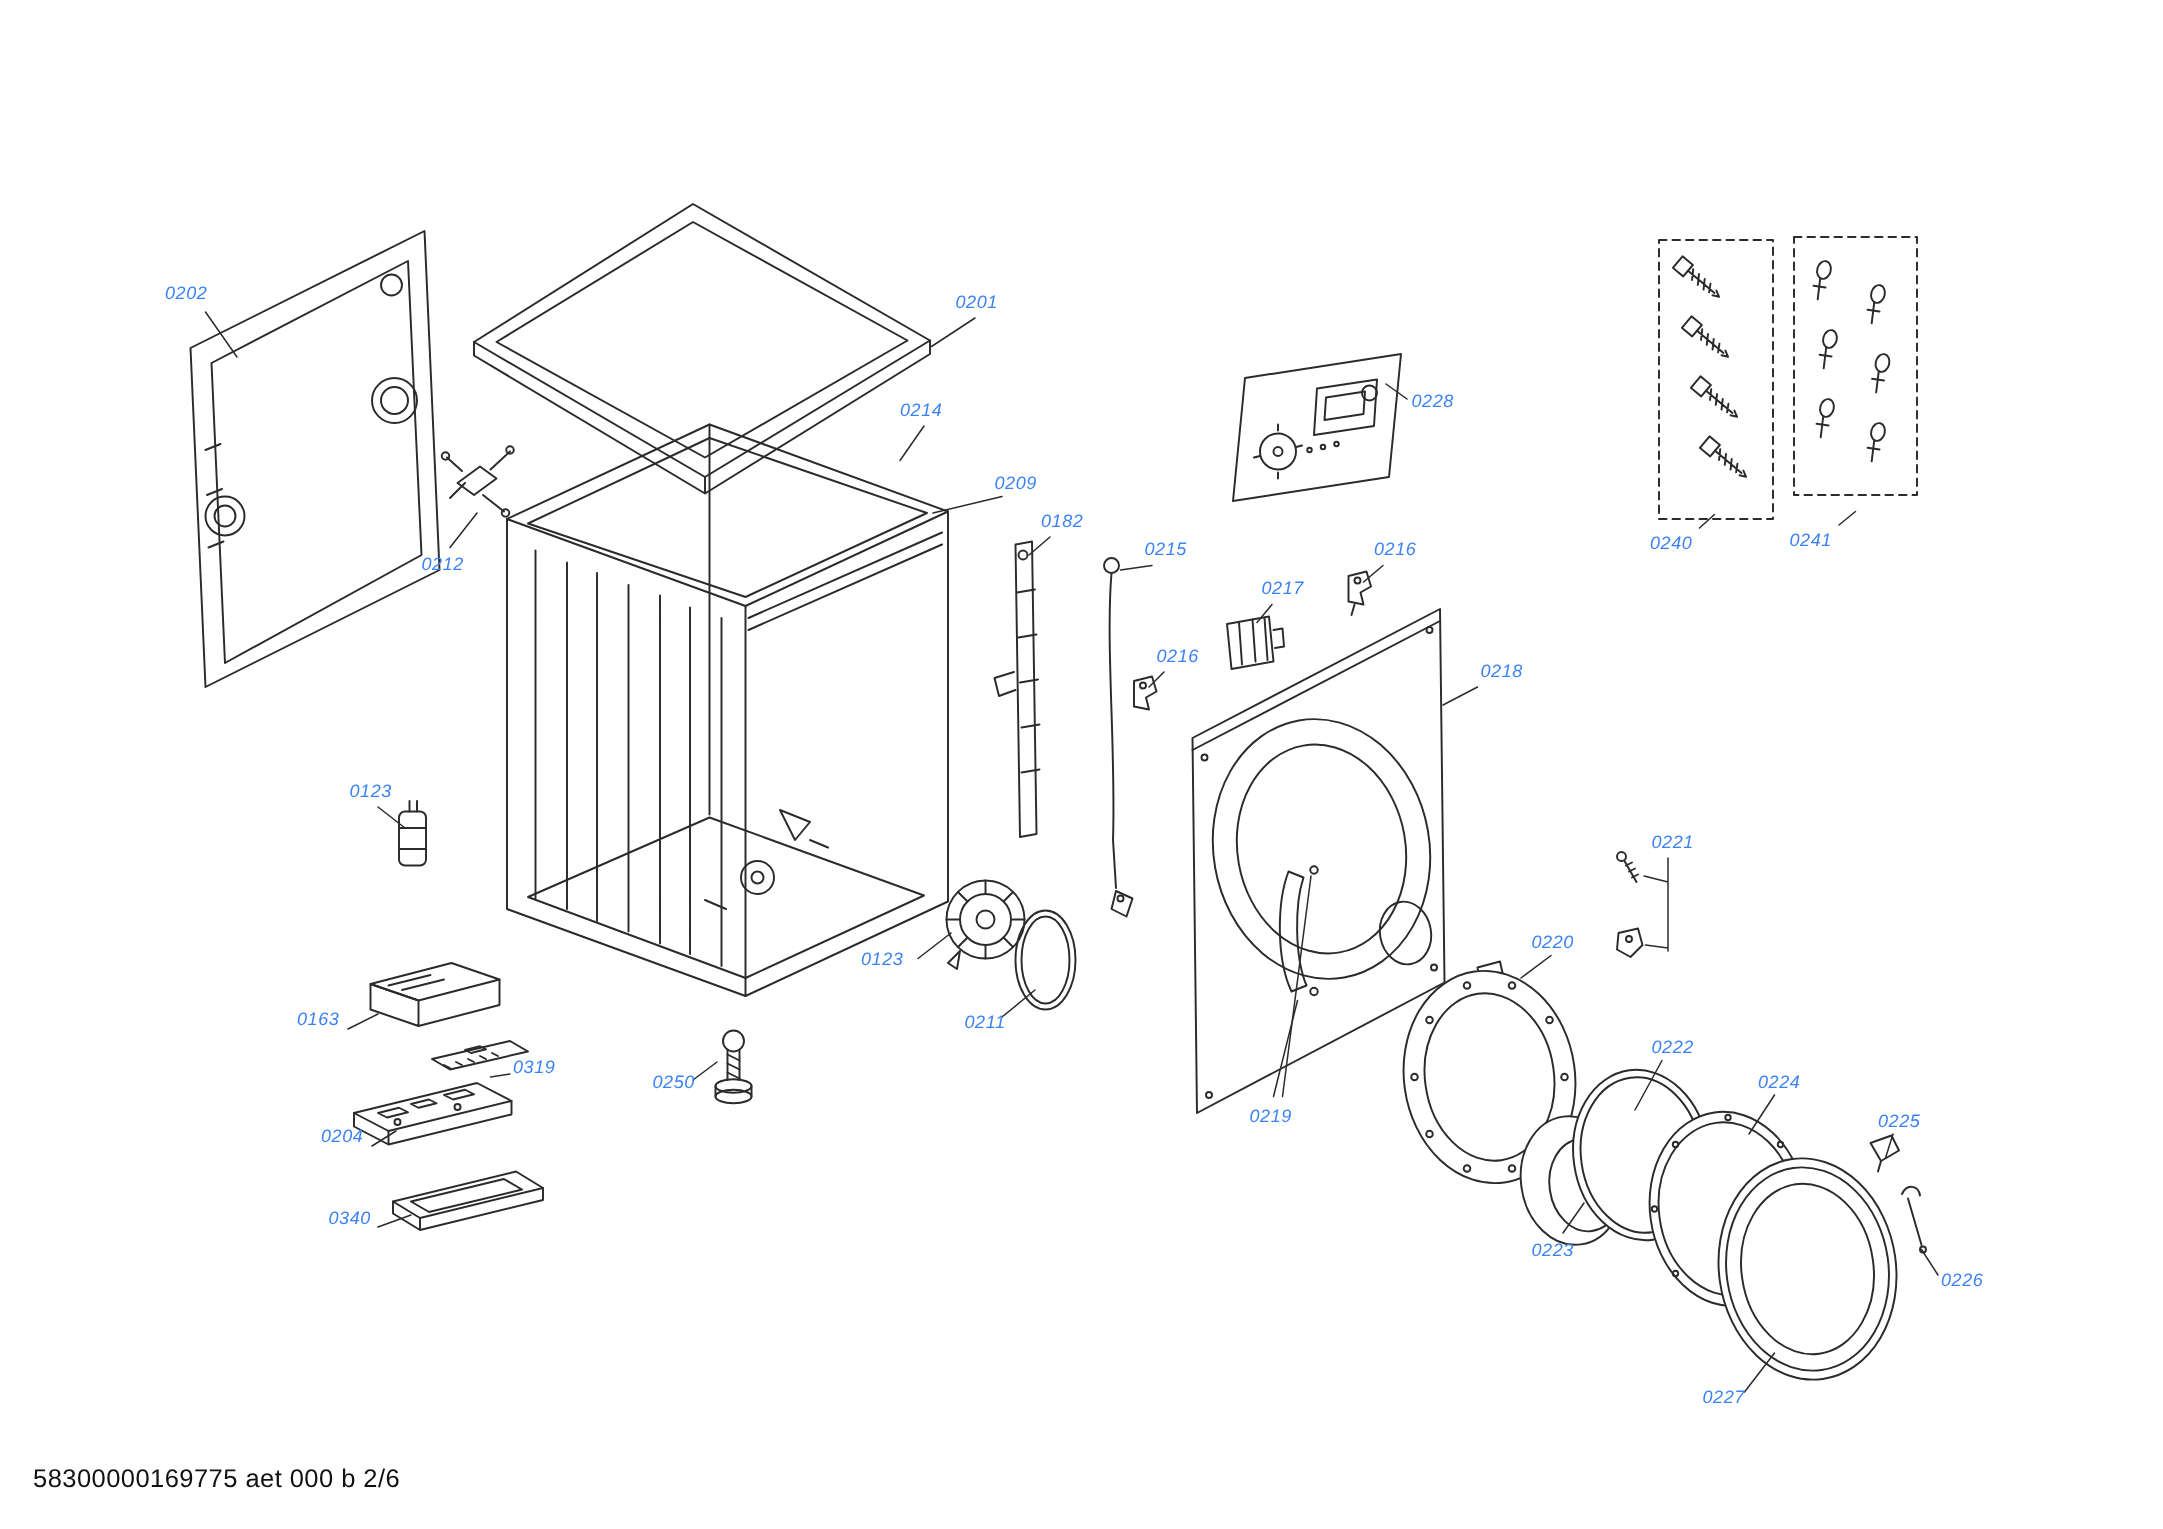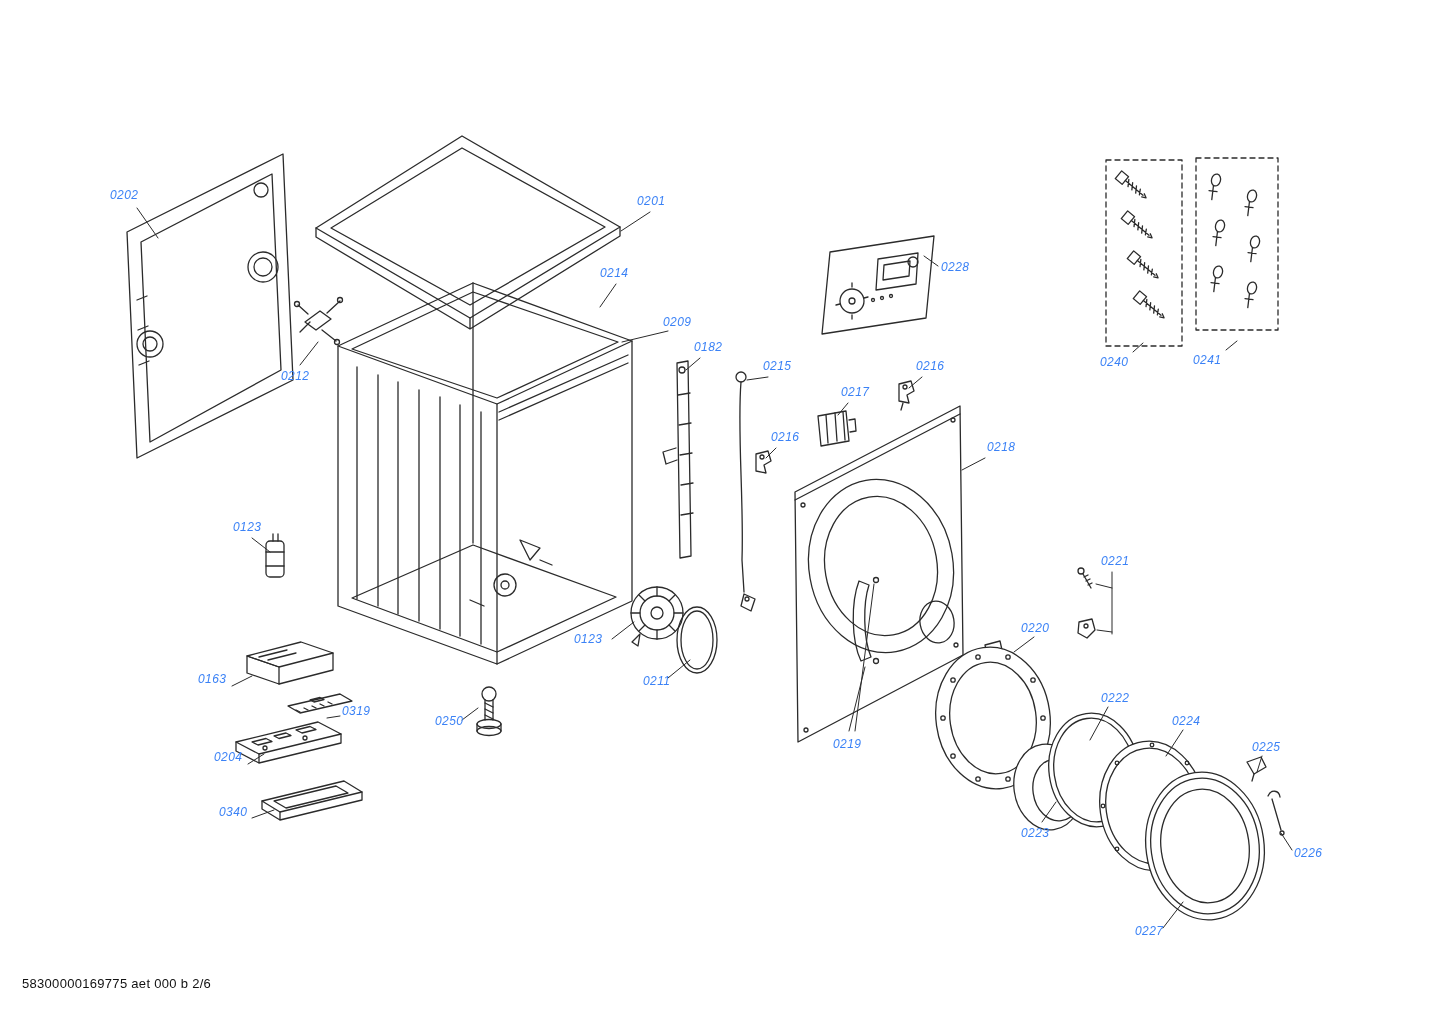--- a/index.html
+++ b/index.html
@@ -18,21 +18,21 @@
     line-height:18px;
     color:#3b82f6;
     letter-spacing:0.4px;
     white-space:nowrap;
     font-style:italic;
   }
   .footer-text{
     position:absolute;
     left:22px;
     top:976px;
-    font-size:13px;
+    font-size:17px;
     color:#111111;
     letter-spacing:0.3px;
   }
 </style>
 </head>
 <body>
 
 <div class="stage">
 
   <svg class="drawing" width="1442" height="1019" viewBox="0 0 1442 1019" xmlns="http://www.w3.org/2000/svg">

